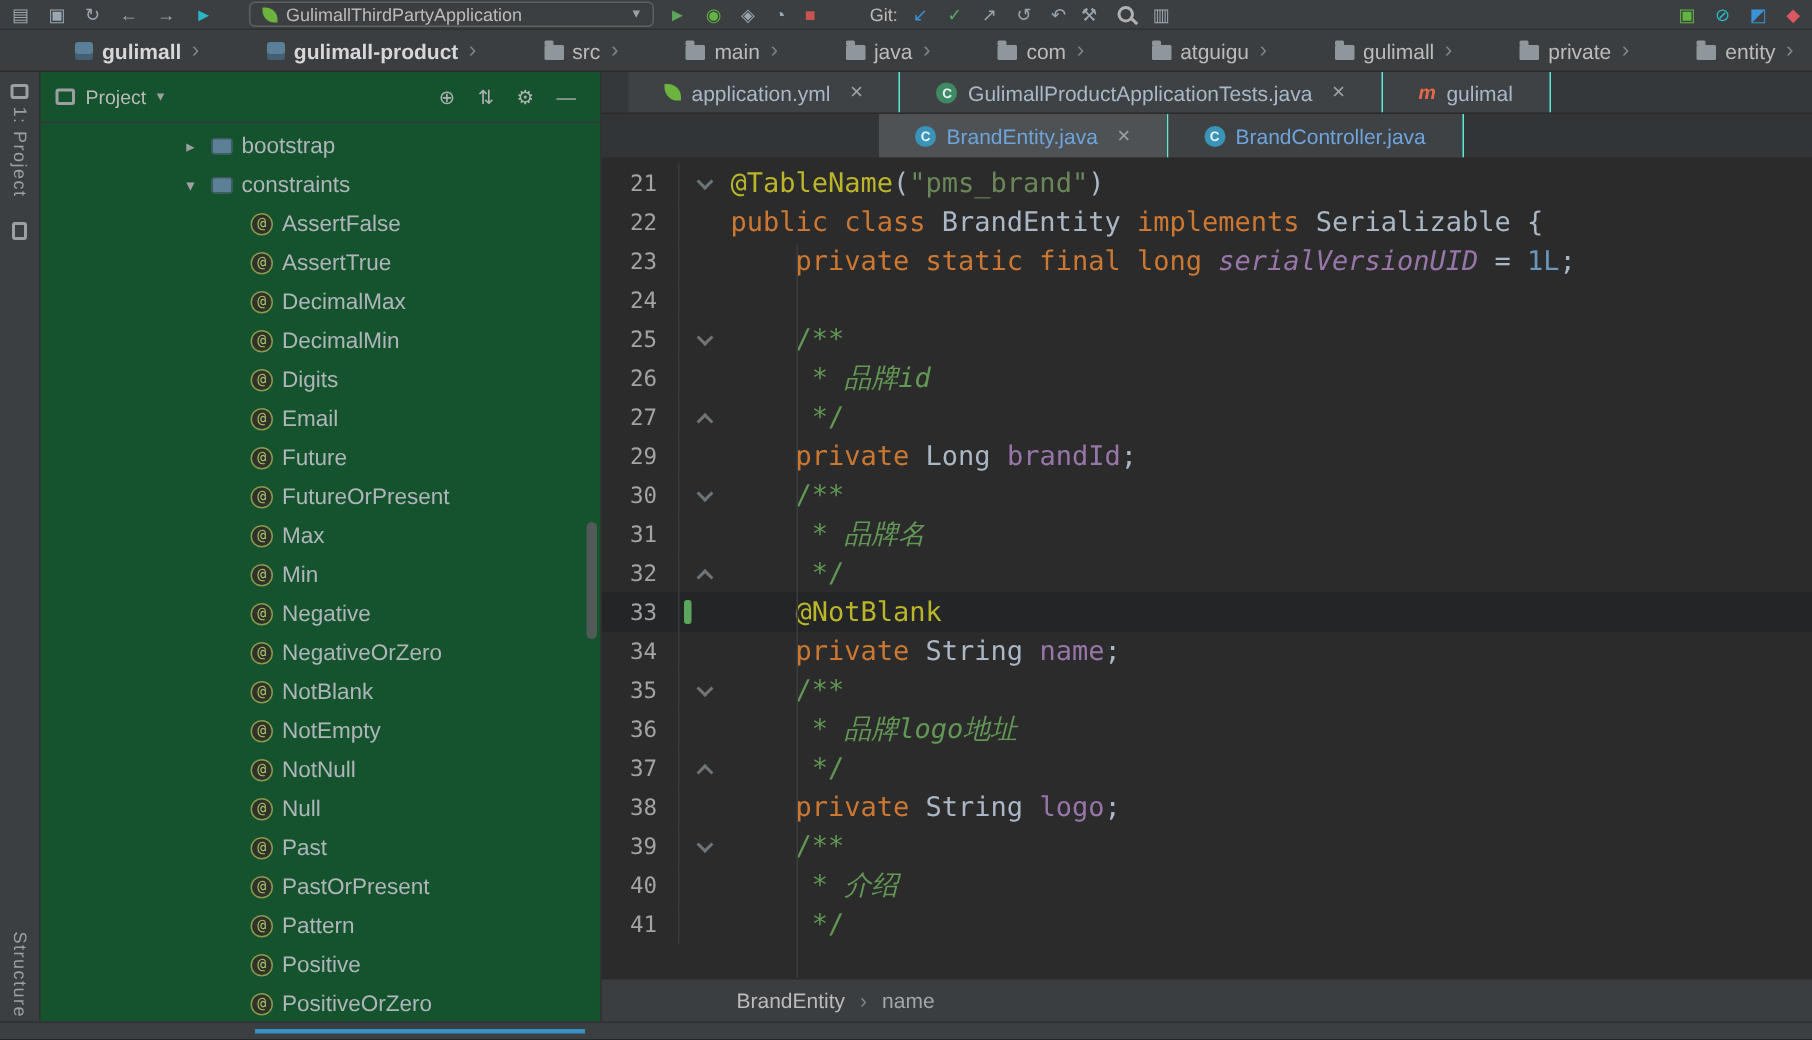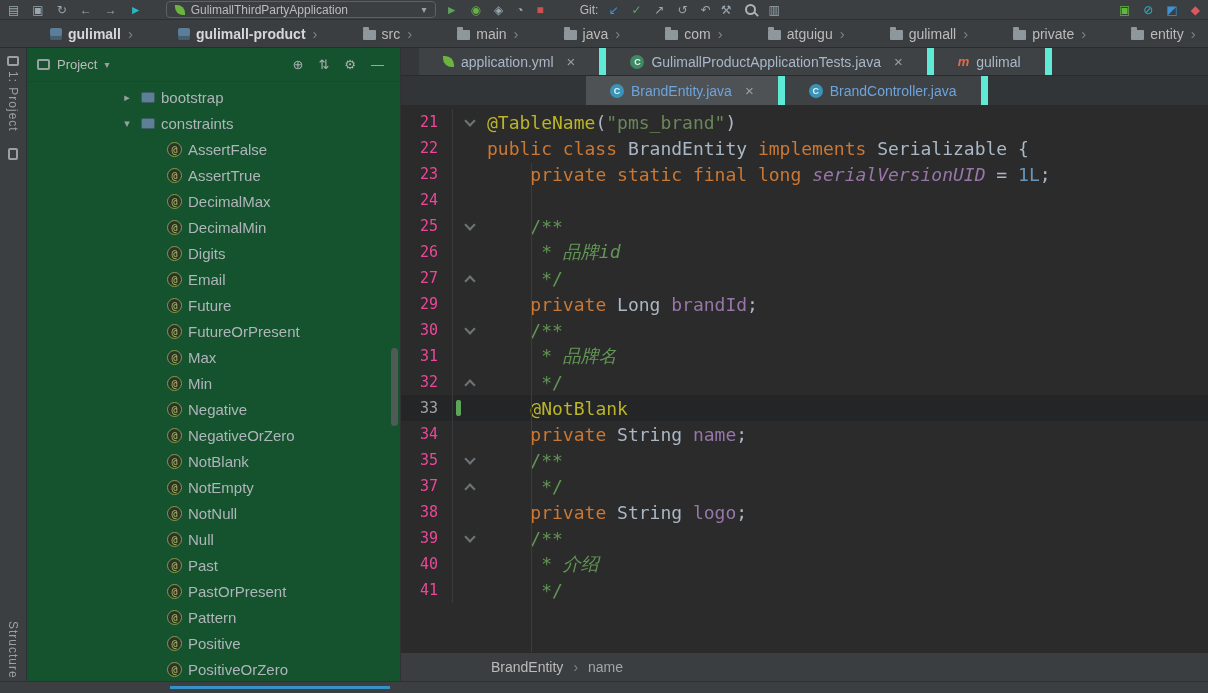--- a/index.html
+++ b/index.html
@@ -61,37 +61,37 @@
   .tree-arrow{width:16px;flex:0 0 16px;color:#9DA0A2;font-size:11px;text-align:center;}
   .pkg-ico{width:14px;height:11px;background:#5C8196;border-radius:2px;box-shadow:inset 0 0 0 1px rgba(0,0,0,.3);flex:0 0 14px;}
   .ann-ico{width:15px;height:15px;flex:0 0 15px;border-radius:50%;border:1px solid #8A9A4C;color:#A9C06A;background:#2E3228;
     font-size:10px;display:flex;align-items:center;justify-content:center;font-family:"DejaVu Sans Mono",monospace;}
   .tree-scrollbar{position:absolute;right:2px;top:300px;width:7px;height:78px;background:#5A5D5F;border-radius:4px;opacity:.85;}
   
   .editor{flex:1;min-width:0;display:flex;flex-direction:column;background:#2B2B2B;min-height:0;}
   .tabs-row{display:flex;align-items:stretch;background:#35383A;border-bottom:1px solid #2B2B2B;overflow:hidden;}
   .tabs-row.row1{flex:0 0 28px;height:28px;padding-left:18px;}
   .tabs-row.row2{flex:0 0 30px;height:30px;padding-left:185px;background:#323537;}
-  .tab{display:flex;align-items:center;gap:7px;padding:0 24px;background:#3E4244;border-right:7px solid #5eead4;
+  .tab{display:flex;align-items:center;gap:7px;padding:0 24px;background:#3E4244;border-right:1px solid #5eead4;
     font-size:14px;color:#A9B7C6;white-space:nowrap;cursor:default;}
   .tab.active{background:#4E5254;}
   .tab-label.modified{color:#6FA3DB;}
   .tab-close{color:#9BA0A3;font-size:15px;margin-left:6px;}
   .tab-ico{display:inline-flex;align-items:center;justify-content:center;}
   .ti-class,.ti-test{width:14px;height:14px;border-radius:50%;font-size:9px;font-weight:bold;color:#E8F2F8;}
   .ti-class{background:#3994B8;}
   .ti-test{background:#3E8A62;}
   .ti-spring{width:11px;height:11px;background:#6DB33F;border-radius:0 80% 0 80%;}
   .ti-maven{color:#E8694A;font-weight:bold;font-style:italic;font-size:13px;}
   .code-area{flex:1;position:relative;overflow:hidden;font-family:"DejaVu Sans Mono","Liberation Mono",monospace;font-size:18px;}
   #code-lines{padding-top:3px;}
   .cl{display:flex;height:26px;align-items:center;}
   .cl.caret{background:#242526;}
   .gut{flex:0 0 52px;align-self:stretch;display:flex;align-items:center;justify-content:flex-end;
-    padding-right:14px;color:#ec4899;font-size:15px;border-right:1px solid #383A3C;}
+    padding-right:14px;color:#a3a3a3;font-size:15px;border-right:1px solid #383A3C;}
   .cl.caret .gut{color:#A4A3A3;}
   .foldc{flex:0 0 34px;position:relative;align-self:stretch;}
   .foldc.down::before{content:"";position:absolute;left:13px;top:8px;width:6px;height:6px;
     border-right:2px solid #6E7477;border-bottom:2px solid #6E7477;transform:rotate(45deg);}
   .foldc.up::before{content:"";position:absolute;left:13px;top:12px;width:6px;height:6px;
     border-right:2px solid #6E7477;border-bottom:2px solid #6E7477;transform:rotate(-135deg);}
   .gmark{position:absolute;left:3px;top:5px;width:5px;height:16px;background:#5BA65B;border-radius:2px;}
   .txt{white-space:pre;color:#A9B7C6;}
   .tk-kw{color:#CC7832;} .tk-ann{color:#BBB529;} .tk-str{color:#6A8759;} .tk-num{color:#6897BB;}
   .tk-fld{color:#9876AA;} .tk-sfld{color:#9876AA;font-style:italic;}
@@ -452,20 +452,25 @@
               <span class="gut">34</span>
               <span class="foldc"></span>
               <span class="txt"><span class="tk-pln">    </span><span class="tk-kw">private </span><span class="tk-pln">String </span><span class="tk-fld">name</span><span class="tk-pln">;</span></span>
             </div>
             <div class="cl">
               <span class="gut">35</span>
               <span class="foldc down"></span>
               <span class="txt"><span class="tk-cmt">    /**</span></span>
             </div>
             <div class="cl">
+              <span class="gut">36</span>
+              <span class="foldc"></span>
+              <span class="txt"><span class="tk-cmti">     * 品牌logo地址</span></span>
+            </div>
+            <div class="cl">
               <span class="gut">37</span>
               <span class="foldc up"></span>
               <span class="txt"><span class="tk-cmt">     */</span></span>
             </div>
             <div class="cl">
               <span class="gut">38</span>
               <span class="foldc"></span>
               <span class="txt"><span class="tk-pln">    </span><span class="tk-kw">private </span><span class="tk-pln">String </span><span class="tk-fld">logo</span><span class="tk-pln">;</span></span>
             </div>
             <div class="cl">

